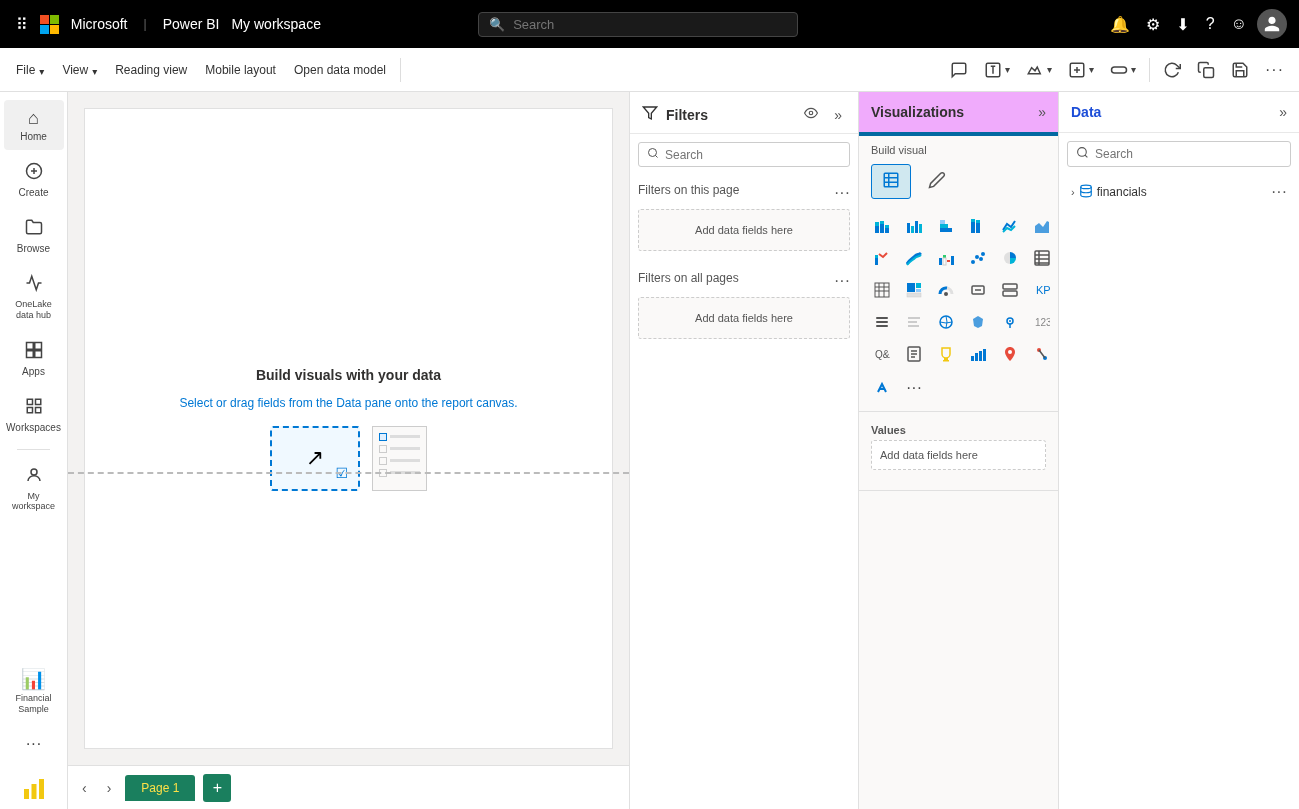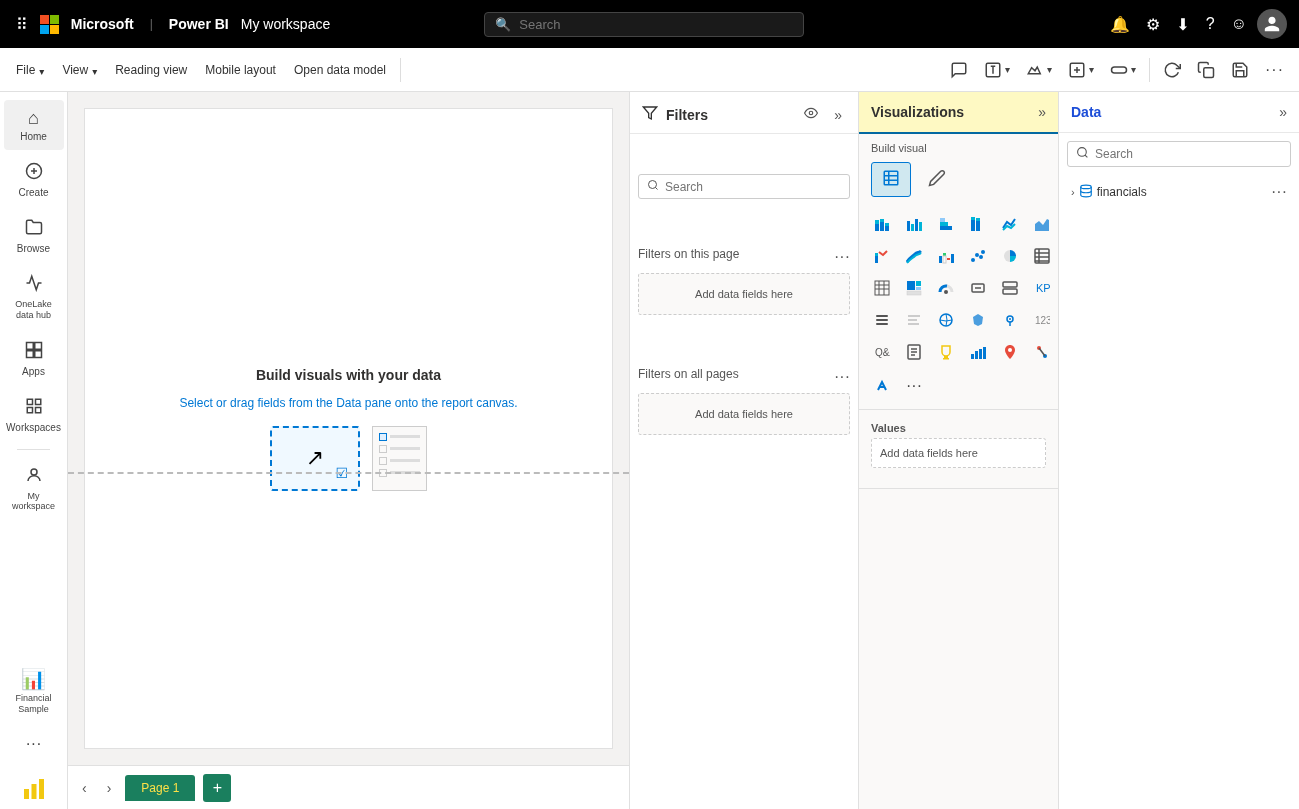--- a/index.html
+++ b/index.html
@@ -16,21 +16,21 @@
       position: relative;
       z-index: 100;
     }
     .waffle-icon { color: white; font-size: 16px; padding: 4px; cursor: pointer; }
     .ms-logo-square { width: 9px; height: 9px; }
     .ms-logo-square.red { background: #f25022; }
     .ms-logo-square.green { background: #7fba00; }
     .ms-logo-square.blue { background: #00a4ef; }
     .ms-logo-square.yellow { background: #ffb900; }
     .ms-logo-grid { display: grid; grid-template-columns: 9px 9px; grid-template-rows: 9px 9px; gap: 1px; }
-    .nav-brand { color: white; font-size: 14px; font-weight: 700; margin: 0 4px; }
+    .nav-brand { color: white; font-size: 14px; font-weight: 400; margin: 0 4px; }
     .nav-divider { color: #666; margin: 0 4px; }
     .nav-workspace { color: white; font-size: 14px; }
     .nav-search {
       flex: 0 0 320px;
       margin: 0 auto;
       background: #1a1a1a;
       border: 1px solid #444;
       border-radius: 4px;
       display: flex;
       align-items: center;
@@ -210,21 +210,20 @@
     }
 
     
     .filters-panel {
       width: 230px;
       background: white;
       border-left: 1px solid #e0e0e0;
       border-right: 1px solid #e0e0e0;
       display: flex;
       flex-direction: column;
-      gap: 32px;
     }
     .filters-header {
       display: flex;
       align-items: center;
       padding: 12px 12px 8px 12px;
       gap: 8px;
       border-bottom: 1px solid #e8e8e8;
     }
     .filters-title { font-size: 14px; font-weight: 600; color: #323130; flex: 1; }
     .filters-icon-btn { background: none; border: none; cursor: pointer; color: #555; font-size: 14px; padding: 2px 4px; }
@@ -259,22 +258,22 @@
       background: #faf9f8;
       border-right: 1px solid #e0e0e0;
       display: flex;
       flex-direction: column;
       overflow-y: auto;
     }
     .viz-header {
       display: flex;
       align-items: flex-end;
       padding: 12px;
-      border-bottom: 2px solid #0369a1;
-      background: #fef9c3;
+      border-bottom: 4px solid #0369a1;
+      background: #f0abfc;
     }
     .viz-title { font-size: 14px; font-weight: 600; color: #323130; flex: 1; }
     .viz-expand-btn { background: none; border: none; cursor: pointer; color: #555; font-size: 14px; }
     .viz-build-label { font-size: 11px; color: #555; padding: 8px 12px 4px 12px; }
     .viz-type-grid {
       display: grid;
       grid-template-columns: repeat(6, 30px);
       gap: 2px;
       padding: 4px 8px;
     }

